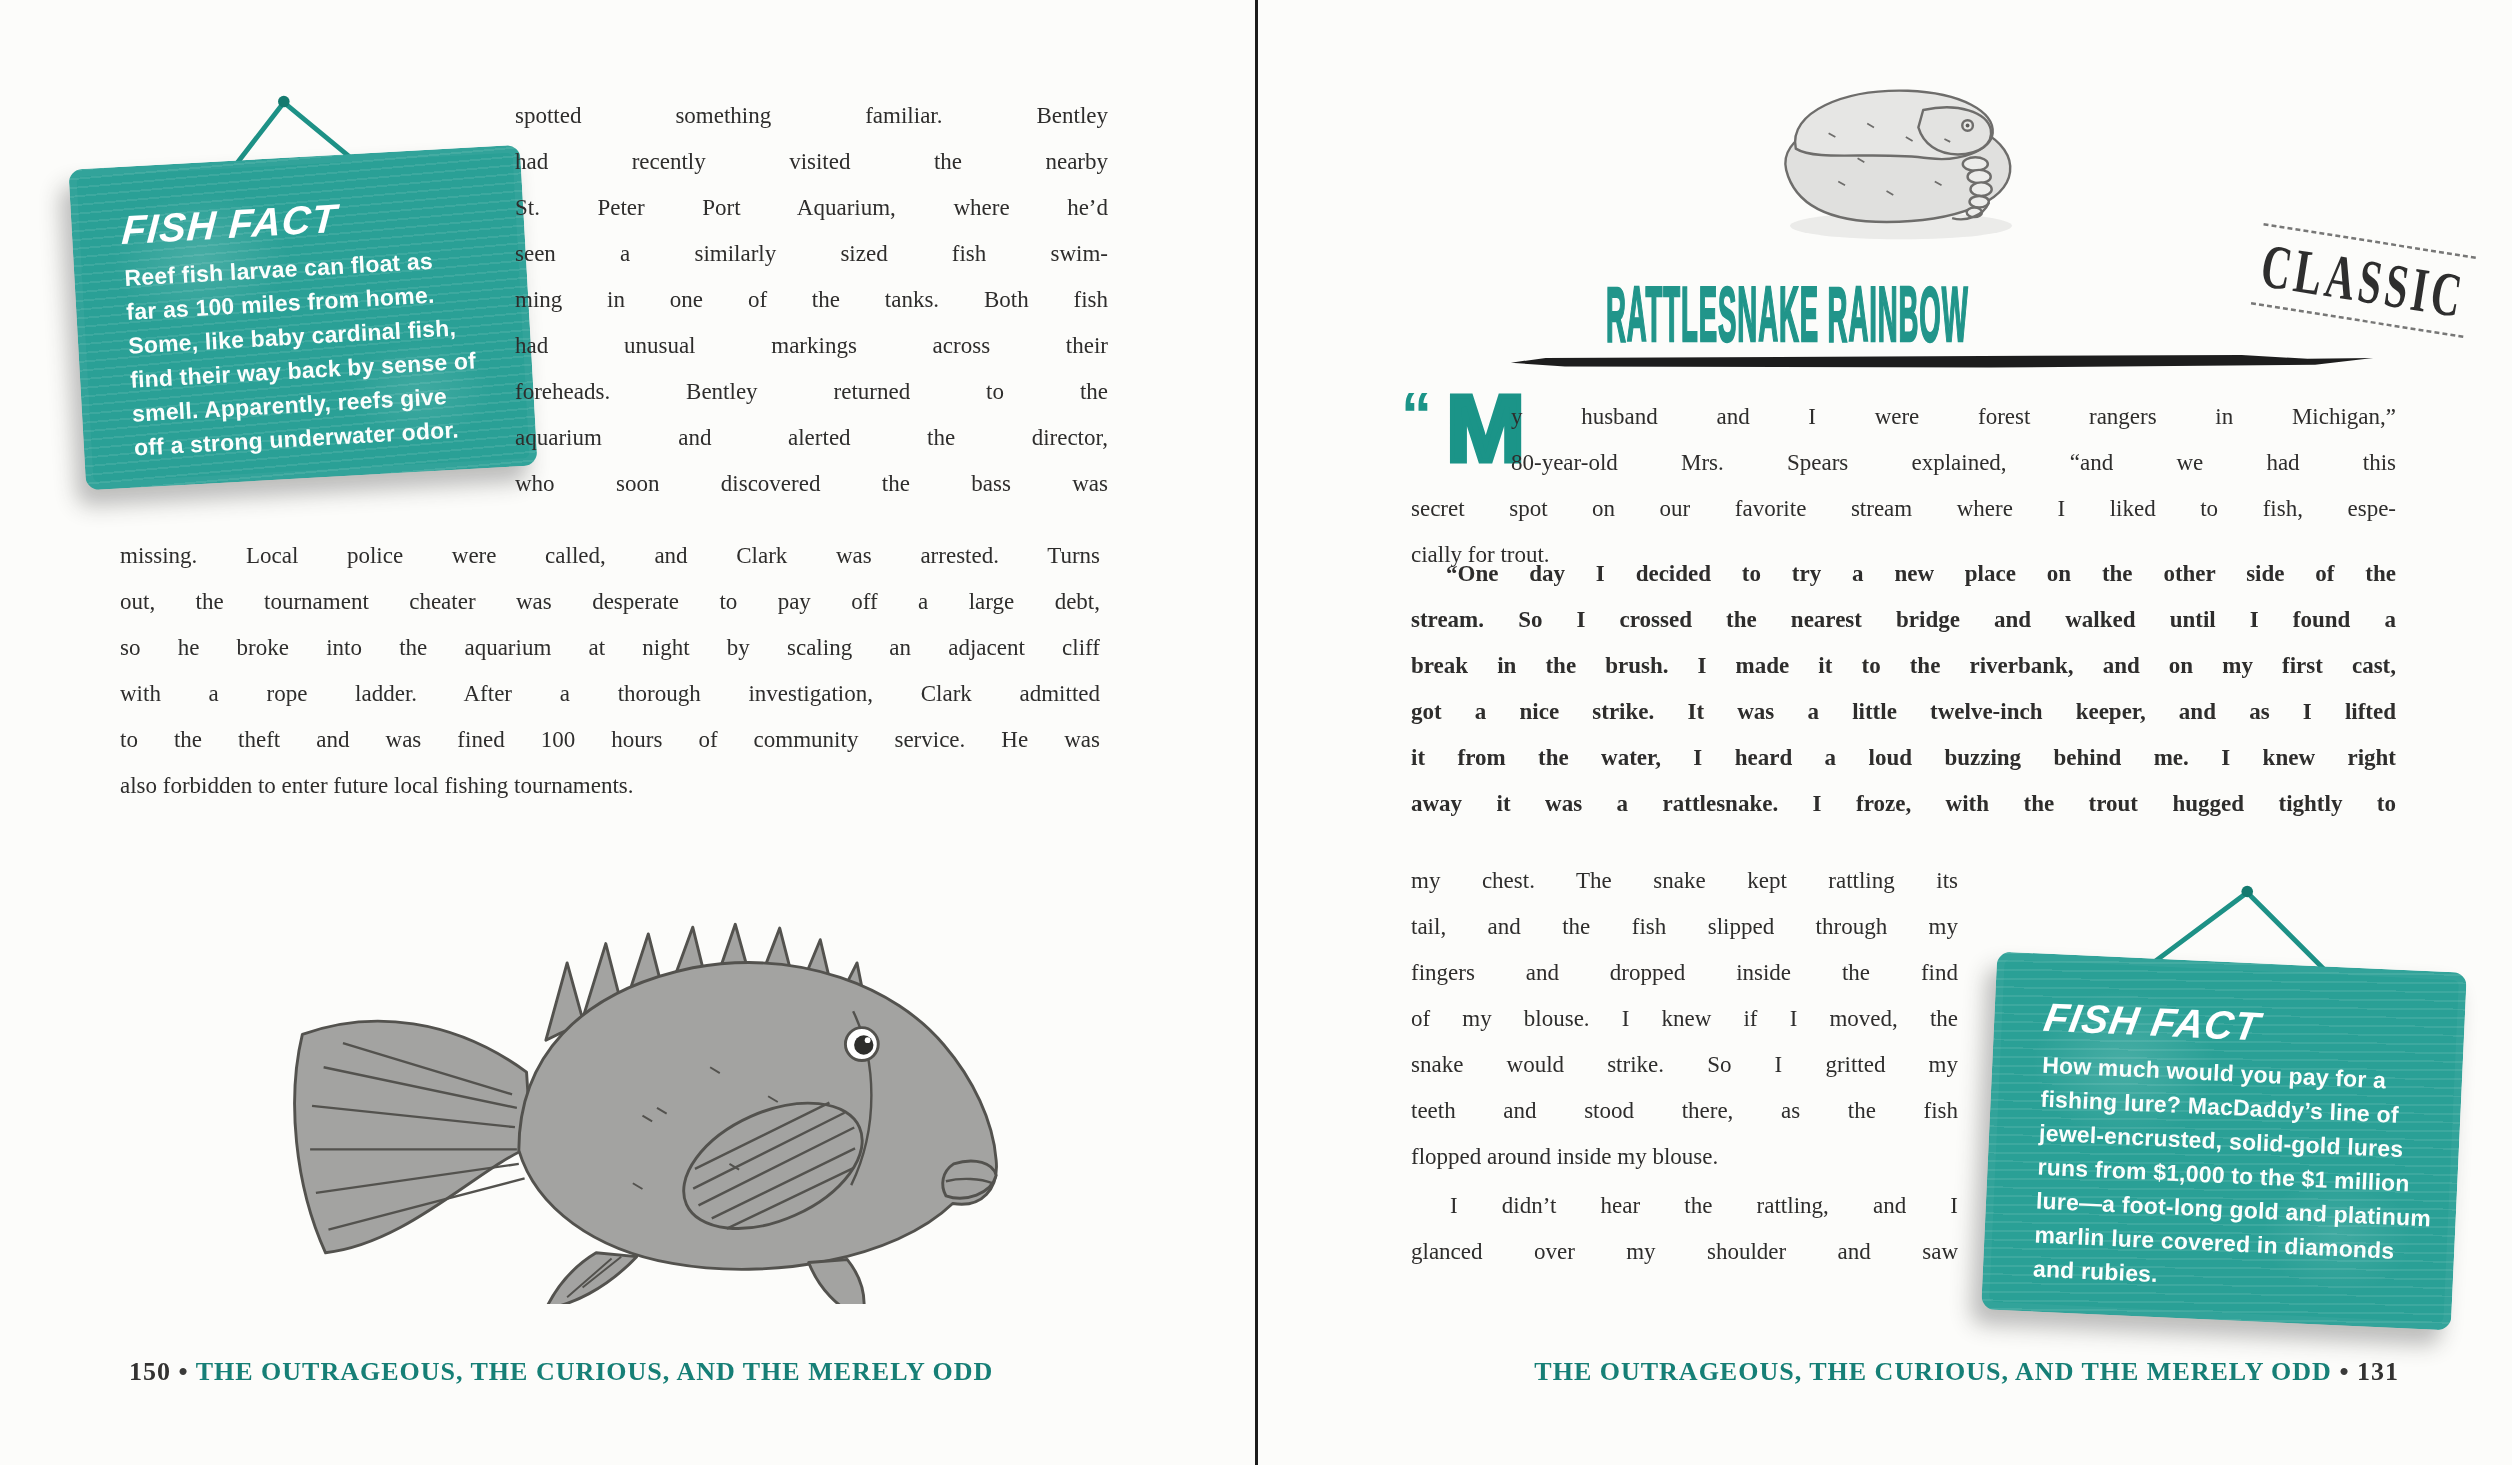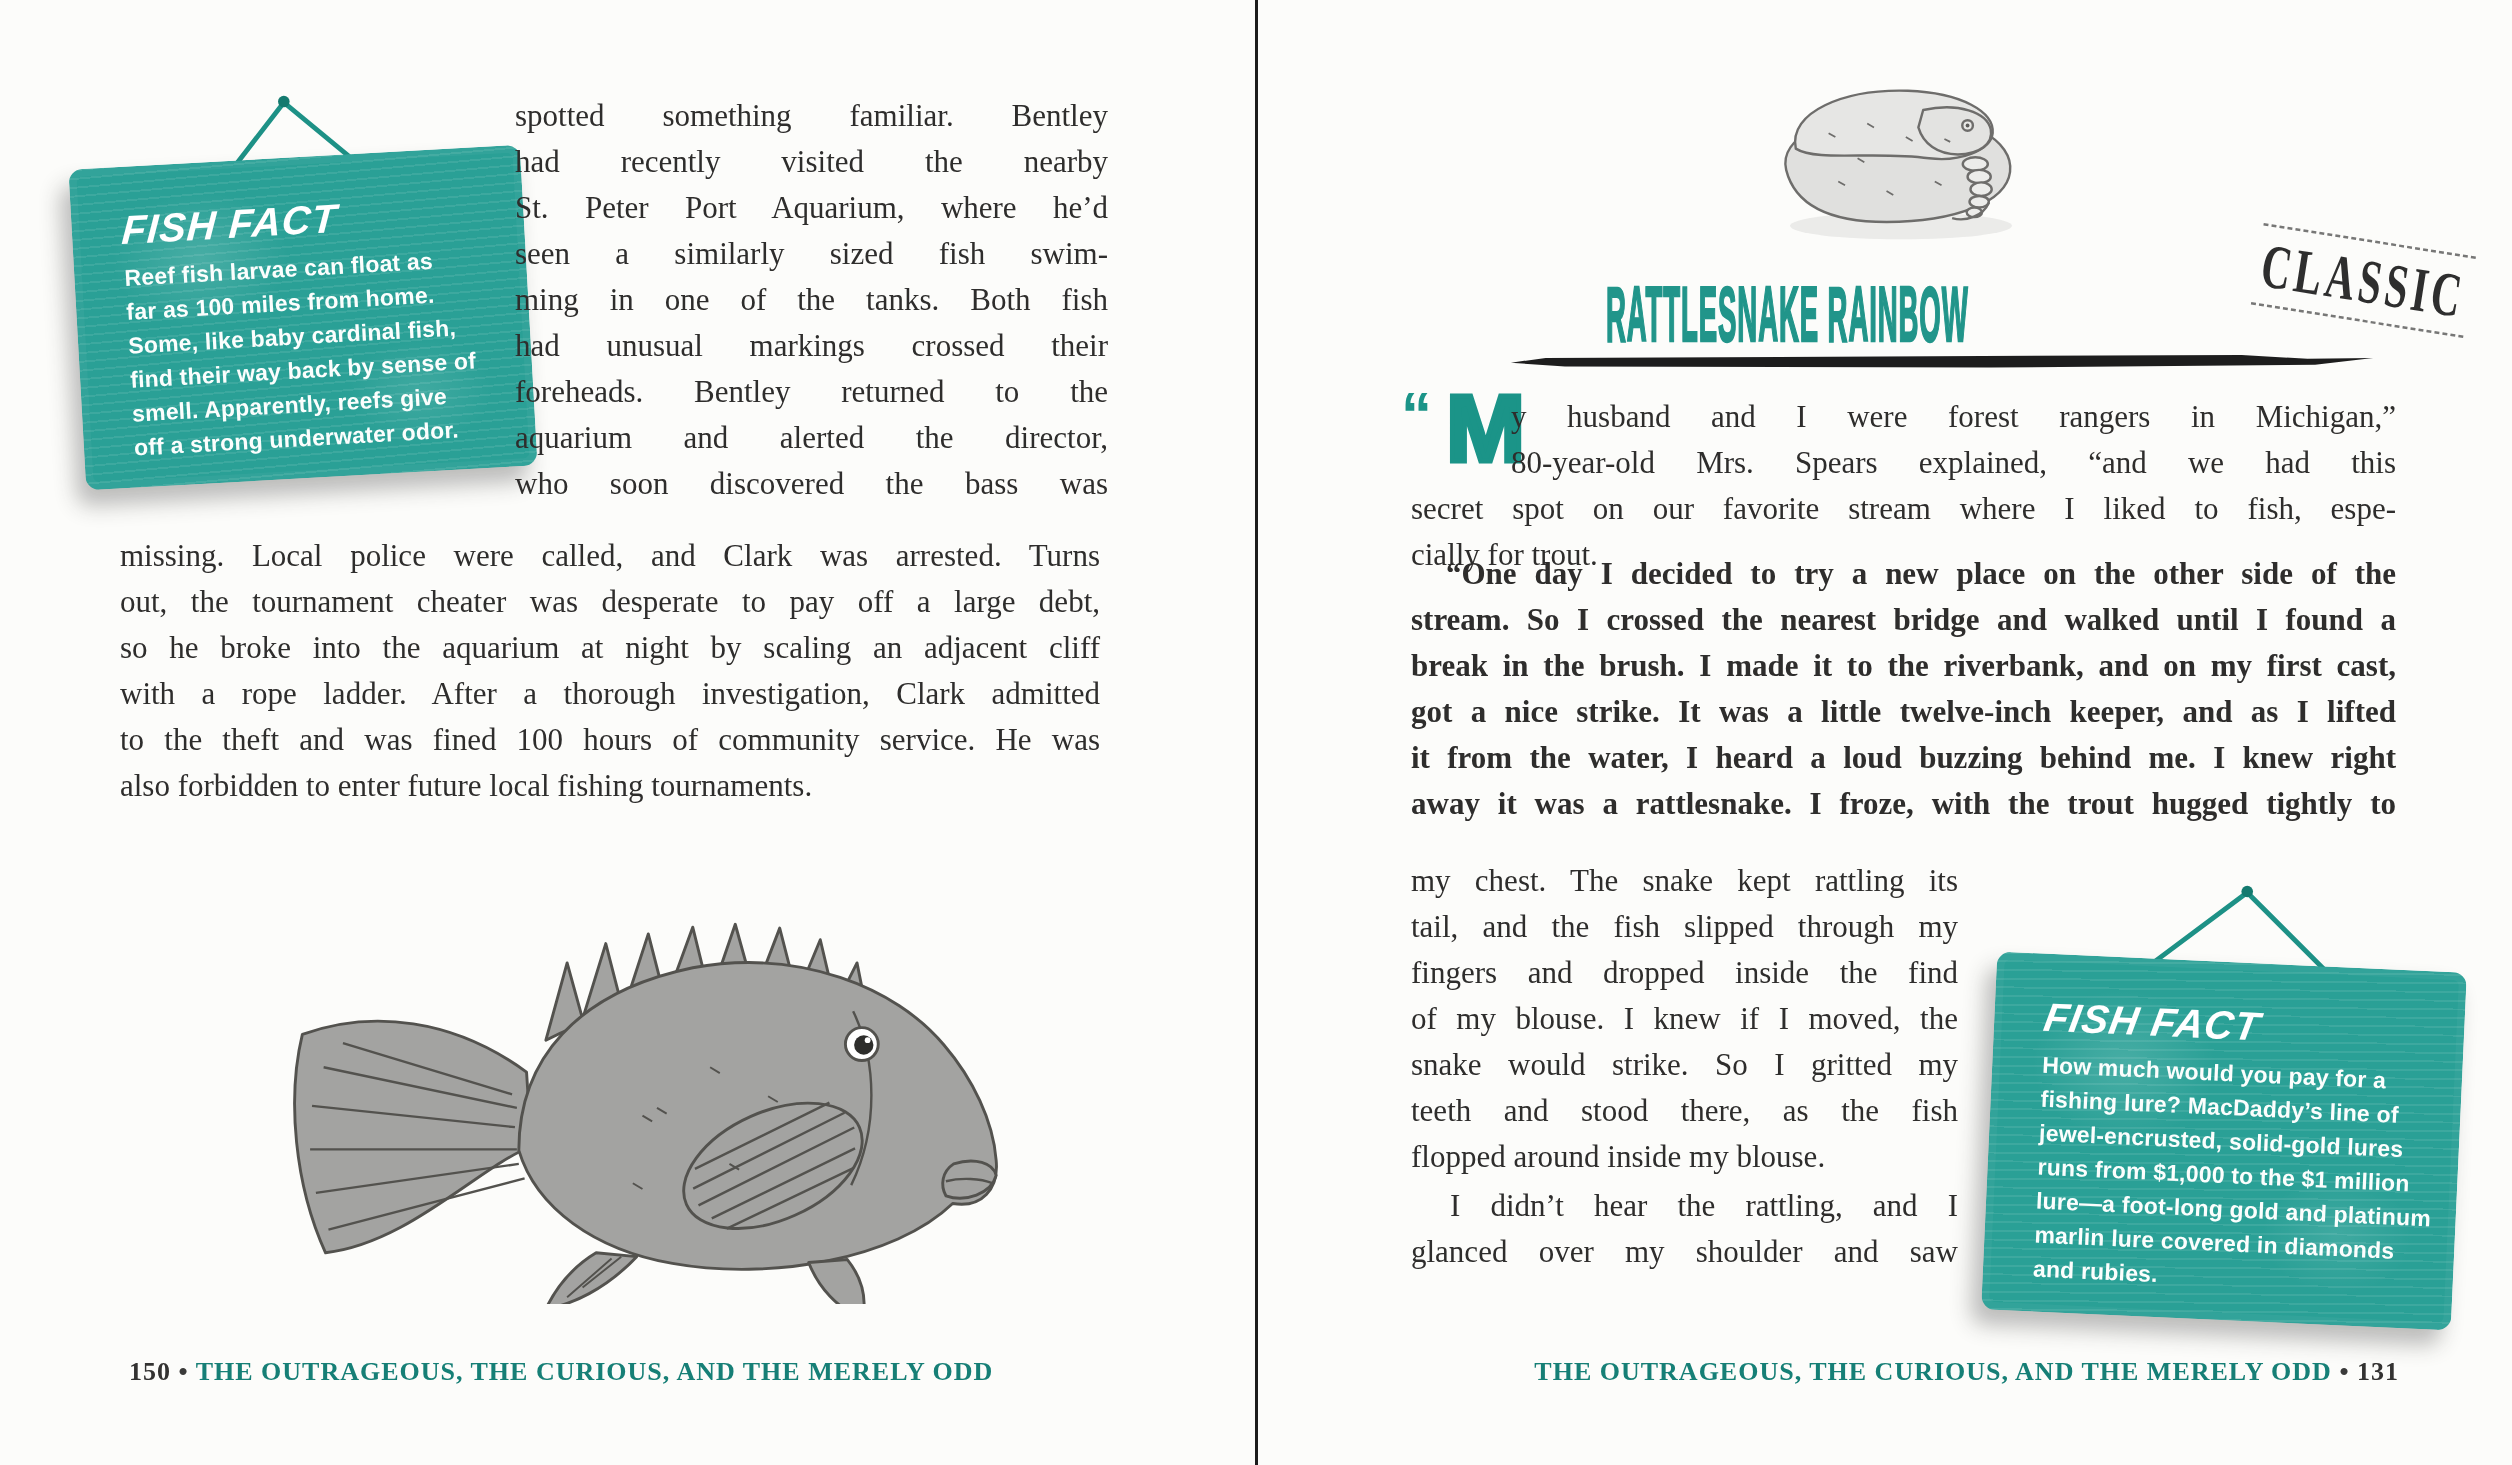--- a/index.html
+++ b/index.html
@@ -1,21 +1,21 @@
 <!DOCTYPE html>
 <html><head>
 <meta charset="utf-8">
 <style>
   html,body{margin:0;padding:0;background:#e8e8e6;}
   .spread{position:relative;width:2512px;height:1466px;background:#fcfcfa;overflow:hidden;
           font-family:"Liberation Serif",serif;color:#2e2d2c;}
   .divider{position:absolute;left:1255px;top:0;width:2.9px;height:1466px;background:#1c1c1c;}
 
   
-  .bl{height:46px;line-height:46px;font-size:31px;text-align:justify;text-align-last:justify;
+  .bl{height:46px;line-height:46px;font-size:23px;text-align:justify;text-align-last:justify;
       white-space:nowrap;overflow:visible;}
   .col-left{position:absolute;left:515px;top:93px;width:593px;}
   .para-full{position:absolute;left:120px;top:533px;width:980px;}
   .para-full .bl:last-child{text-align-last:left;}
   .p1{position:absolute;left:1411px;top:394px;width:985px;}
   .p1 .bl:nth-child(1),.p1 .bl:nth-child(2){padding-left:100px;}
   .p1 .bl:nth-child(4){text-align-last:left;}
   .p2w{position:absolute;left:1411px;top:551px;width:985px;font-weight:bold;}
   .p2w .bl:first-child{text-indent:35px;}
   .p2n{position:absolute;left:1411px;top:858px;width:547px;}
@@ -94,21 +94,21 @@
         </div>
     </div>
 
     <div class="col-left">
 
     <div class="bl">spotted something familiar. Bentley</div>
         <div class="bl">had recently visited the nearby</div>
         <div class="bl">St. Peter Port Aquarium, where he’d</div>
         <div class="bl">seen a similarly sized fish swim-</div>
         <div class="bl">ming in one of the tanks. Both fish</div>
-        <div class="bl">had unusual markings crossed their</div>
+        <div class="bl">had unusual markings across their</div>
         <div class="bl">foreheads. Bentley returned to the</div>
         <div class="bl">aquarium and alerted the director,</div>
         <div class="bl">who soon discovered the bass was</div>
       </div>
 
     <div class="para-full">
 
     <div class="bl">missing. Local police were called, and Clark was arrested. Turns</div>
         <div class="bl">out, the tournament cheater was desperate to pay off a large debt,</div>
         <div class="bl">so he broke into the aquarium at night by scaling an adjacent cliff</div>

